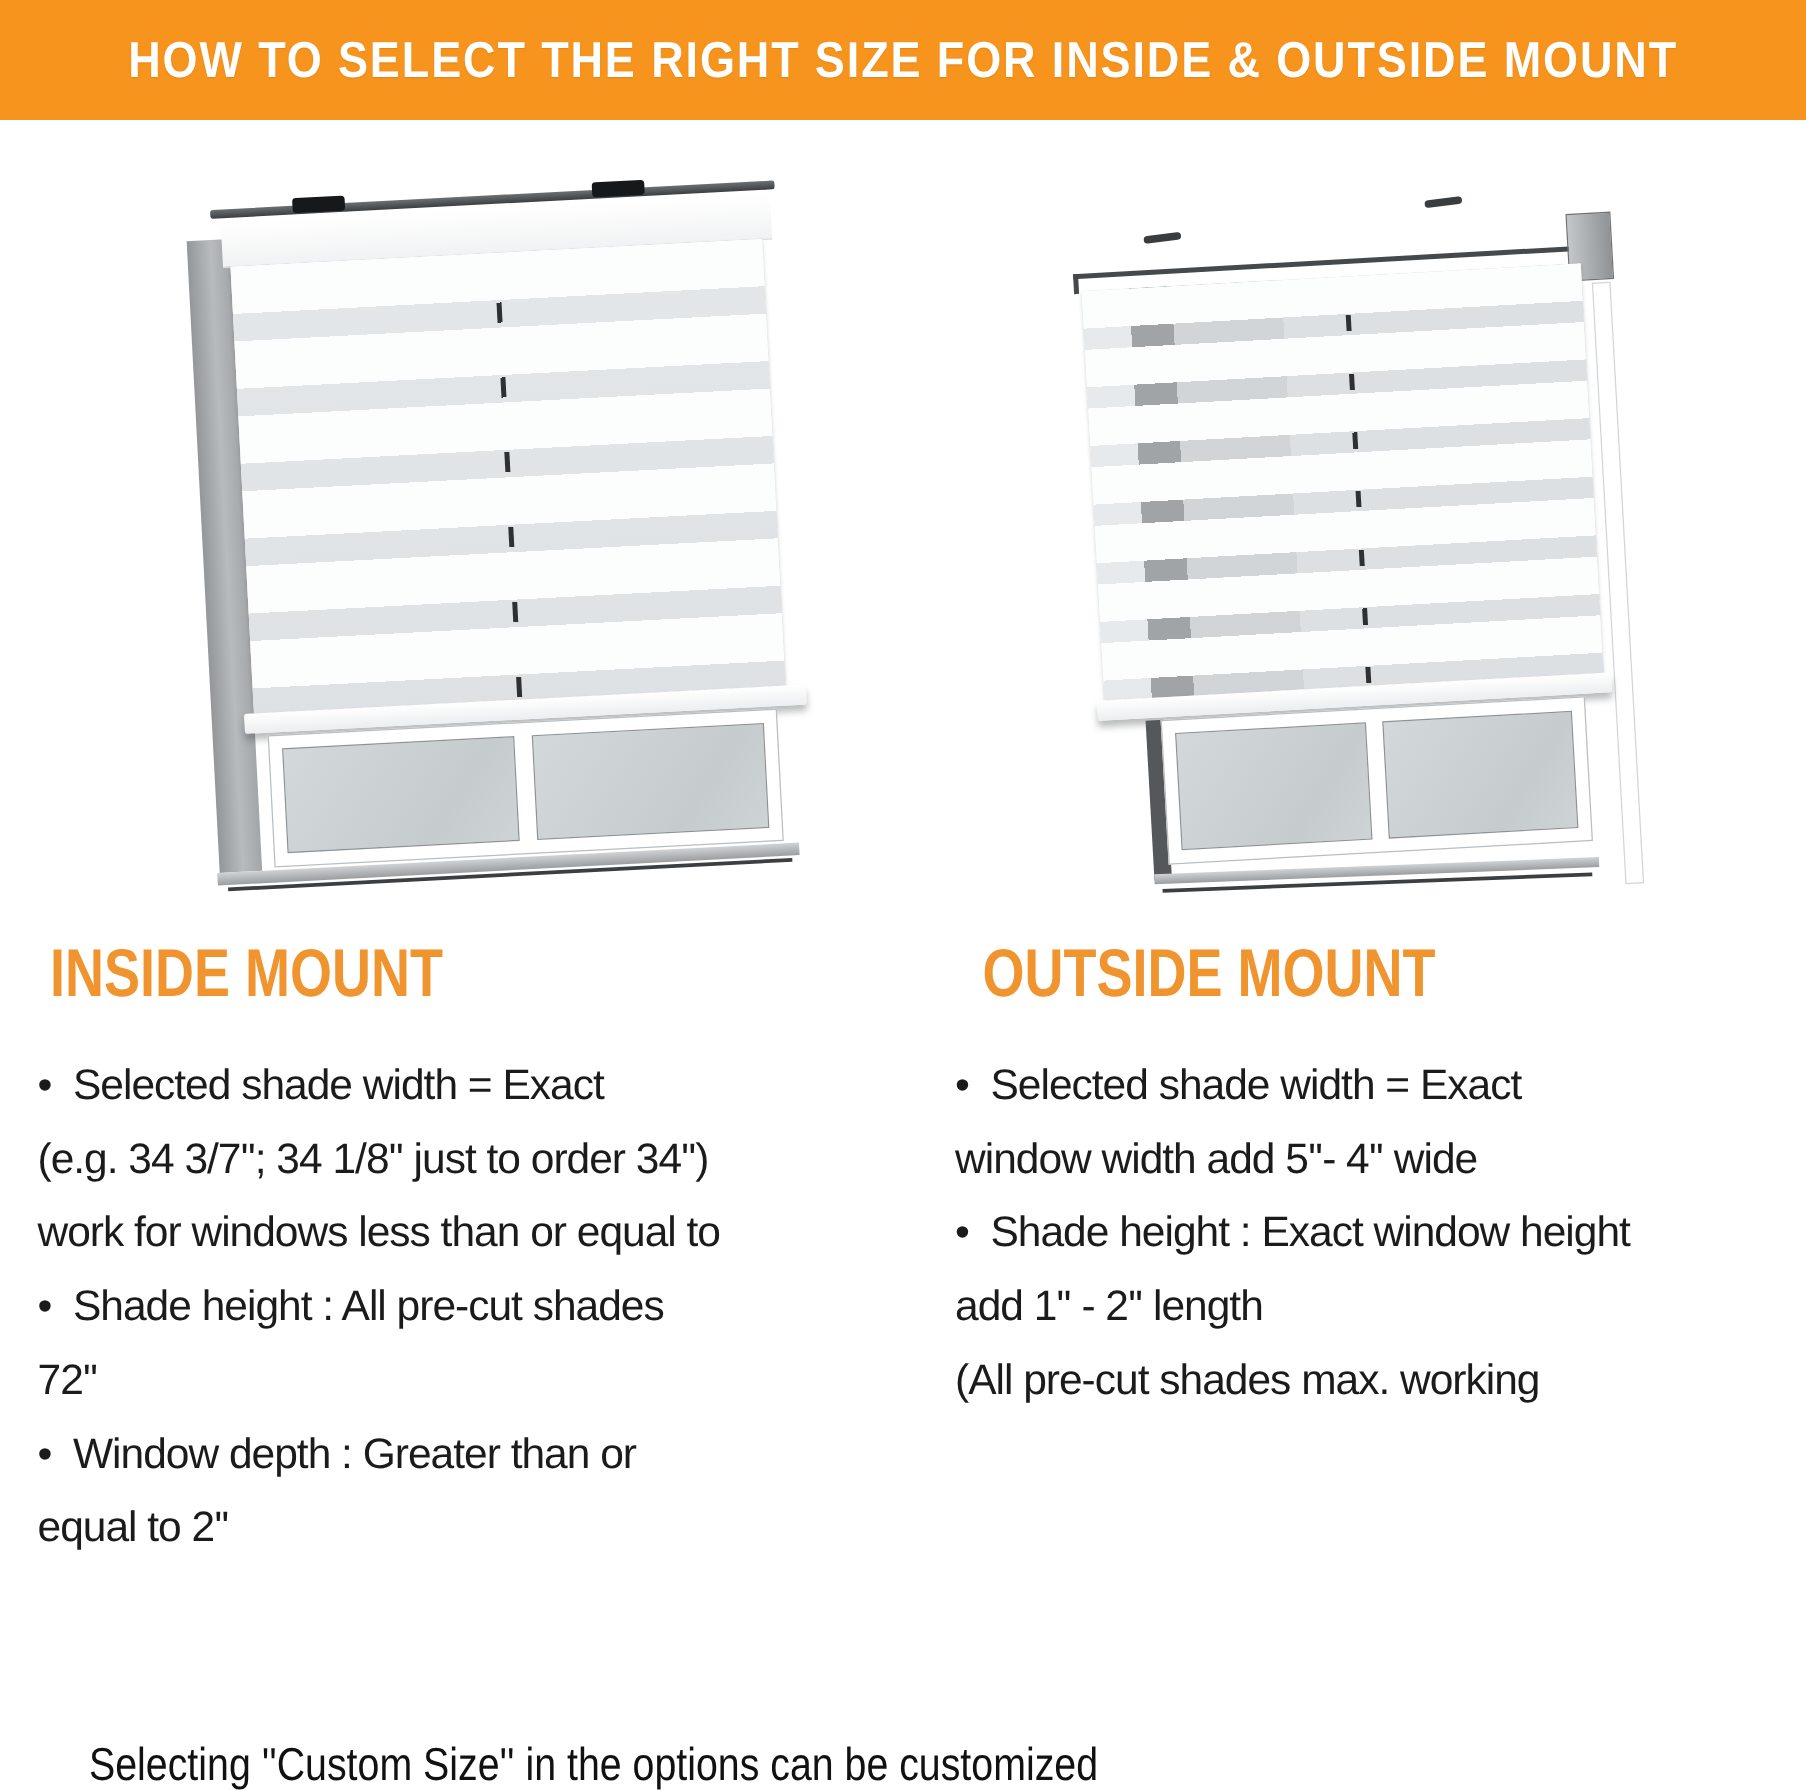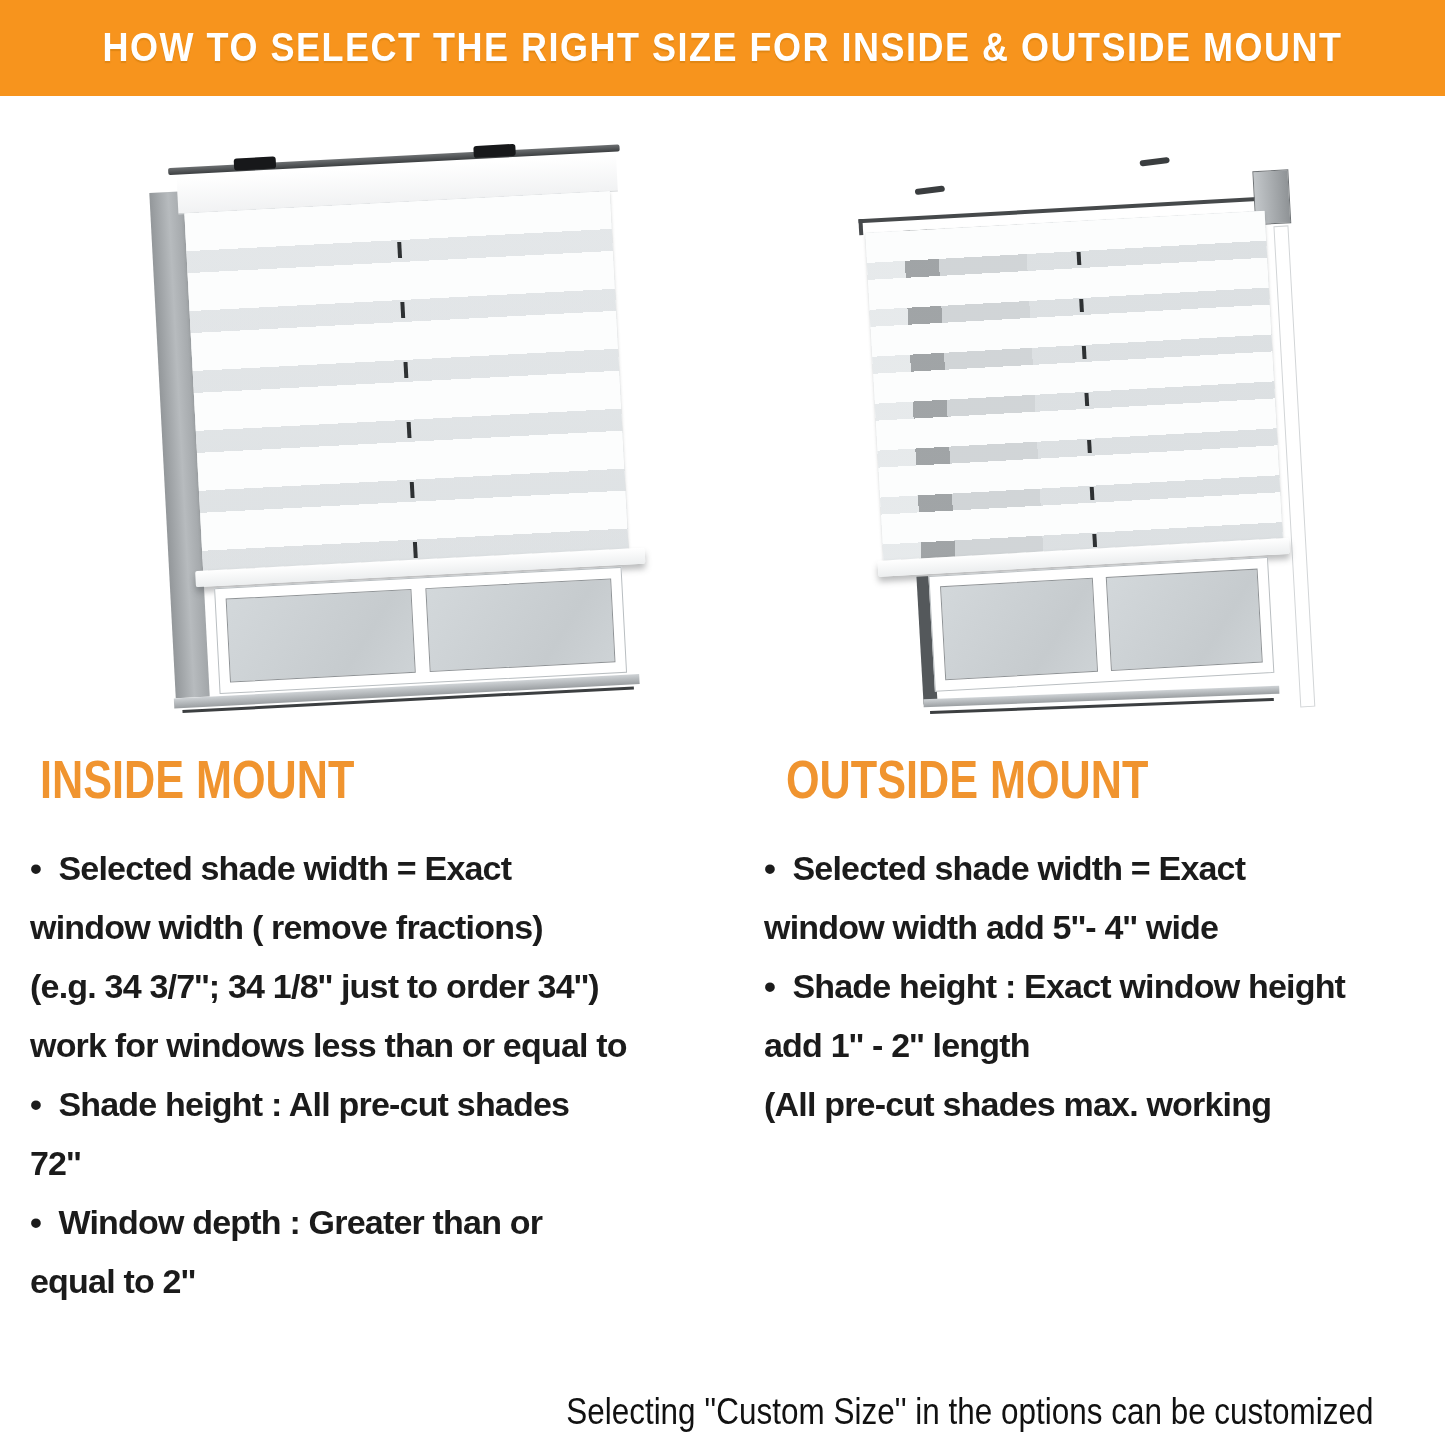--- a/index.html
+++ b/index.html
@@ -120,26 +120,26 @@
     font-size:54px;font-weight:bold;letter-spacing:0;
     transform:scaleX(0.8);transform-origin:left top;white-space:pre;
   }
   .h-inside{left:40px;}
   .h-outside{left:786px;}
   
   .col{position:absolute;top:839px;color:var(--body_text,#1B1B1B);}
   .col-inside{left:30px;width:700px;}
   .col-outside{left:764px;width:670px;}
   .line{
-    height:59px;line-height:59px;font-size:34px;letter-spacing:-0.8px;white-space:pre;font-weight:bold;
+    height:59px;line-height:59px;font-size:34px;letter-spacing:-0.8px;white-space:pre;
   }
   
   .footer{
     position:absolute;left:0;top:1391px;width:1445px;height:41px;
-    text-align:right;
+    text-align:left;
   }
   .footer-text{
     display:inline-block;font-size:37px;line-height:41px;color:#111;
     transform:scaleX(0.85);transform-origin:center top;white-space:pre;
   }
 </style>
 </head>
 <body>
 
 <div class="canvas">
@@ -188,21 +188,20 @@
       <div class="sill"></div>
       <div class="sill-line"></div>
     </div>
   </div>
 
   <div class="mount-heading h-inside">INSIDE MOUNT</div>
   <div class="mount-heading h-outside">OUTSIDE MOUNT</div>
 
   <div class="col col-inside">
     <div class="line">•  Selected shade width = Exact</div>
-    <div class="line">window width ( remove fractions)</div>
     <div class="line">(e.g. 34 3/7''; 34 1/8'' just to order 34'')</div>
     <div class="line">work for windows less than or equal to</div>
     <div class="line">•  Shade height : All pre-cut shades</div>
     <div class="line">72''</div>
     <div class="line">•  Window depth : Greater than or</div>
     <div class="line">equal to 2''</div>
   </div>
 
   <div class="col col-outside">
     <div class="line">•  Selected shade width = Exact</div>

